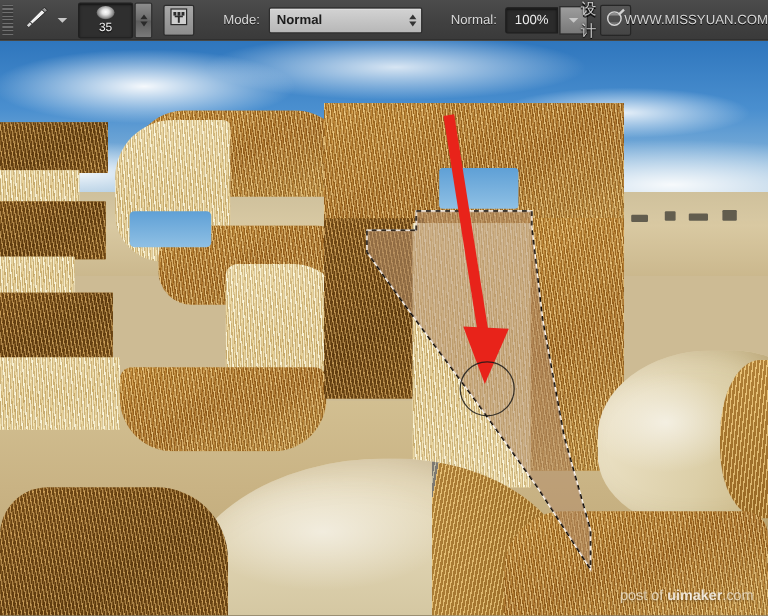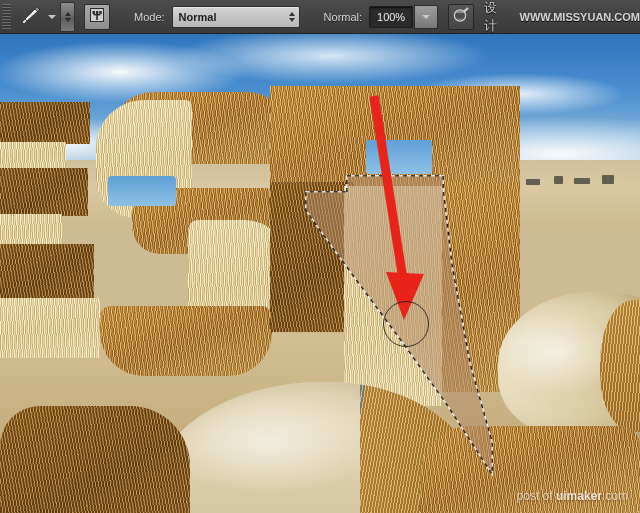--- a/index.html
+++ b/index.html
@@ -218,21 +218,21 @@
   #wm-top{
     position:absolute;left:484px;top:6px;height:22px;display:flex;align-items:center;gap:5px;
     pointer-events:none;user-select:none;
   }
   #wm-top .cn{
     font-size:13px;color:#d8d8d8;letter-spacing:-1px;
     font-family:"DejaVu Sans",sans-serif;
     text-shadow:0 1px 0 #000,0 0 2px #000;opacity:.92;
   }
   #wm-top .en{
-    font-size:11px;color:#e4e4e4;letter-spacing:0px;font-weight:bold;
+    font-size:11px;color:#e4e4e4;letter-spacing:0px;font-weight:normal;
     text-shadow:0 1px 0 #000;opacity:.9;margin-left:17px;
   }
   #wm-bottom{
     position:absolute;right:12px;bottom:10px;font-size:12px;color:#f3ead8;
     opacity:.78;text-shadow:0 1px 2px rgba(60,40,10,.65);pointer-events:none;user-select:none;
   }
   #wm-bottom b{color:#fff;font-weight:bold;}
 </style>
 </head>
 <body>
@@ -250,20 +250,24 @@
           <path d="M6 14 L16 4 L18.5 6.5 L8 16 Z" fill="#f0f0f0" stroke="#1e1e1e" stroke-width=".7"></path>
           <path d="M16 4 L18 2 L20.5 4.5 L18.5 6.5 Z" fill="#9a9a9a" stroke="#1e1e1e" stroke-width=".7"></path>
         </svg>
       </span>
     </div>
 
     <div class="preset-arrow">
       <span class="tri-down"></span>
     </div>
 
+    <div class="brushwell">
+      <span class="brushdot"></span>
+      <span class="brushnum">35</span>
+    </div>
 
     <div class="spinner">
       <span class="spin-up"></span>
       <span class="spin-dn"></span>
     </div>
 
     <div class="iconbtn">
       <span>
         <svg width="16" height="16" viewBox="0 0 16 16">
           <rect x="1.5" y="1.5" width="13" height="13" fill="#cfcfcf" stroke="#2a2a2a" stroke-width="1"></rect>

